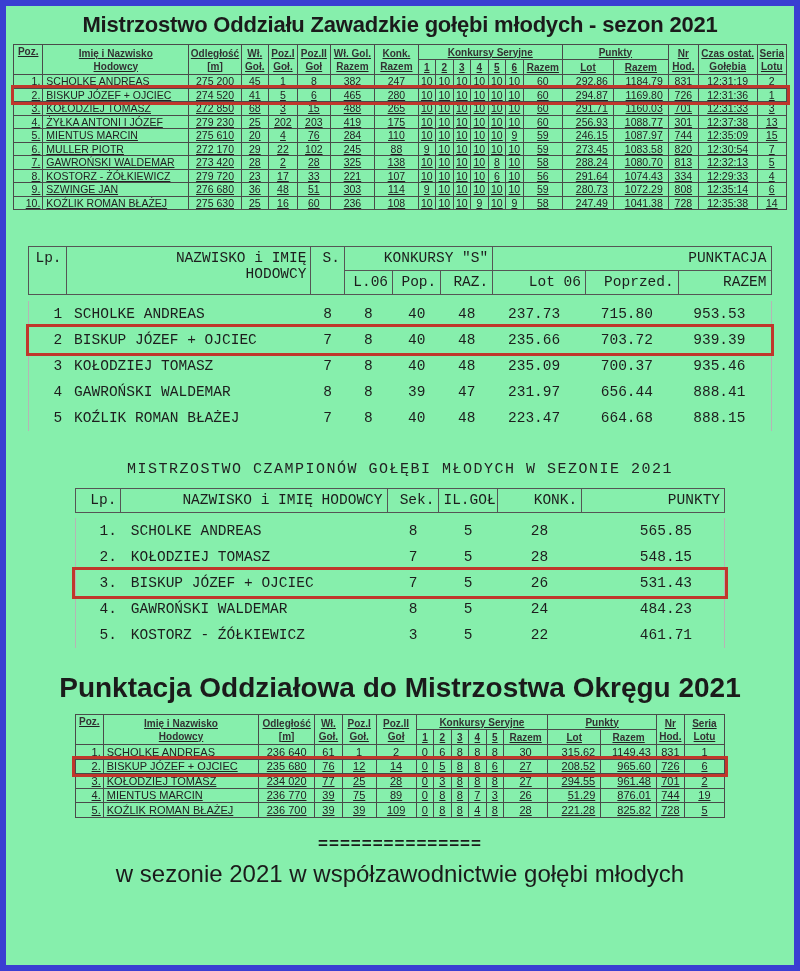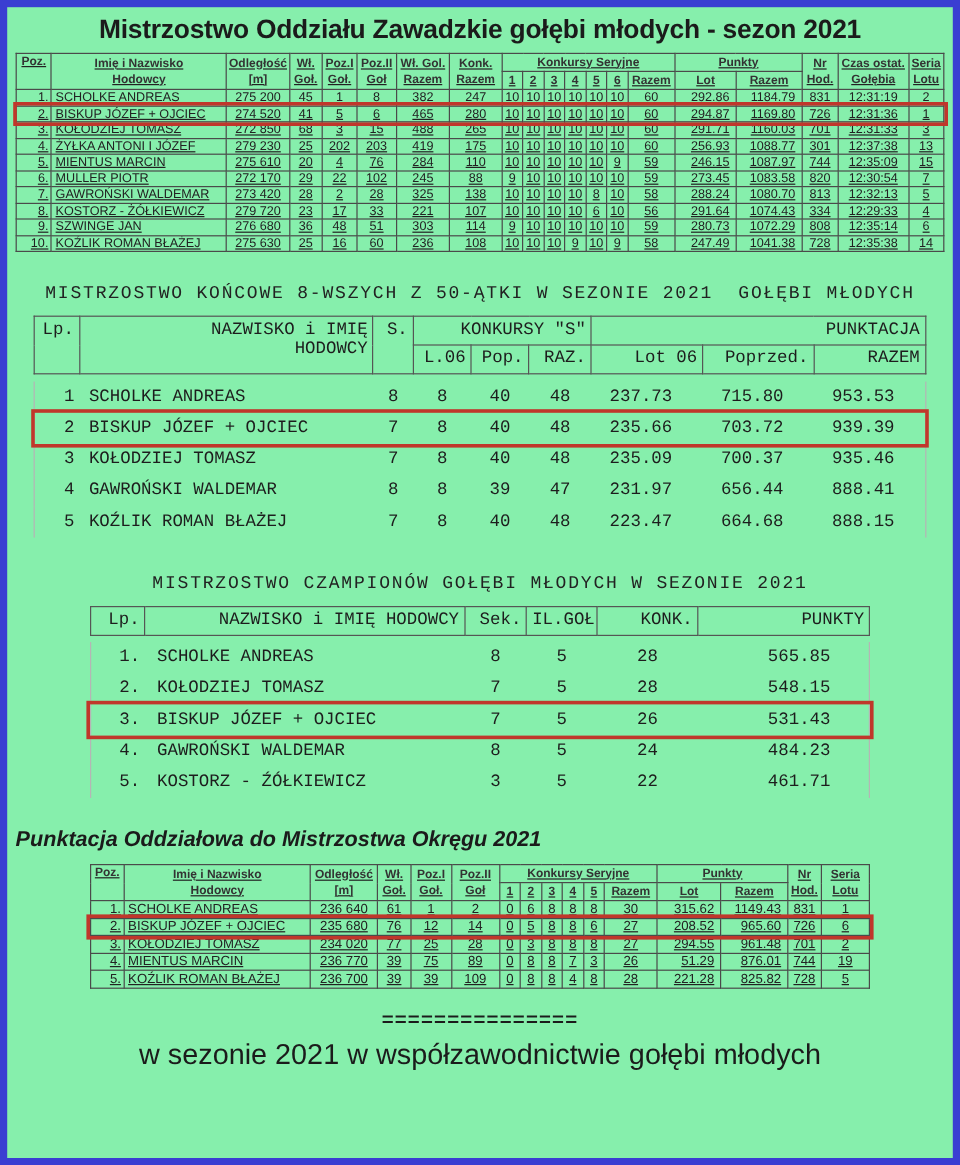--- a/index.html
+++ b/index.html
@@ -30,24 +30,24 @@
   }
   .mono-title{
     font-family:"Liberation Mono","DejaVu Sans Mono",monospace;
     font-size:15px;
     letter-spacing:1.5px;
     text-align:center;
     white-space:pre;
     color:#222;
   }
   .sec4-title{
-    font-size:18px;
+    text-align:center;
+    font-size:28px;
     font-weight:bold;
     margin:24px 0 10px 0;
-    font-style:italic;
   }
   
   table.sans{
     border-collapse:collapse;
     table-layout:fixed;
     font-size:10.5px;
     color:#222;
     text-decoration:underline;
   }
   table.sans th,table.sans td{
@@ -407,21 +407,20 @@
           <td>247.49</td>
           <td>1041.38</td>
           <td>728</td>
           <td>12:35:38</td>
           <td>14</td>
         </tr>
       </tbody>
   </table>
 
   <div style="height:26px"></div>
-  <div class="mono-title">MISTRZOSTWO KOŃCOWE 8-WSZYCH Z 50-ĄTKI W SEZONIE 2021  GOŁĘBI MŁODYCH</div>
   <div class="spacer-sm"></div>
 
   <table class="mono t2">
     <colgroup>
       <col style="width:5%">
         <col style="width:33%">
         <col style="width:4.5%">
       <col style="width:6.5%">
         <col style="width:6.5%">
         <col style="width:7%">

